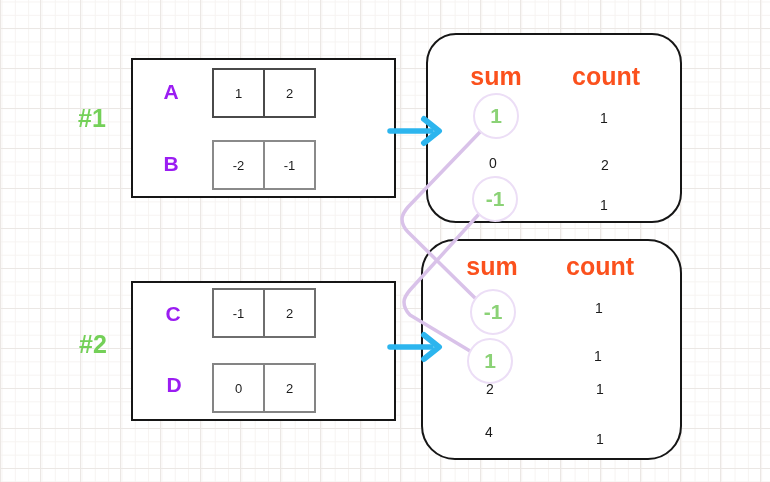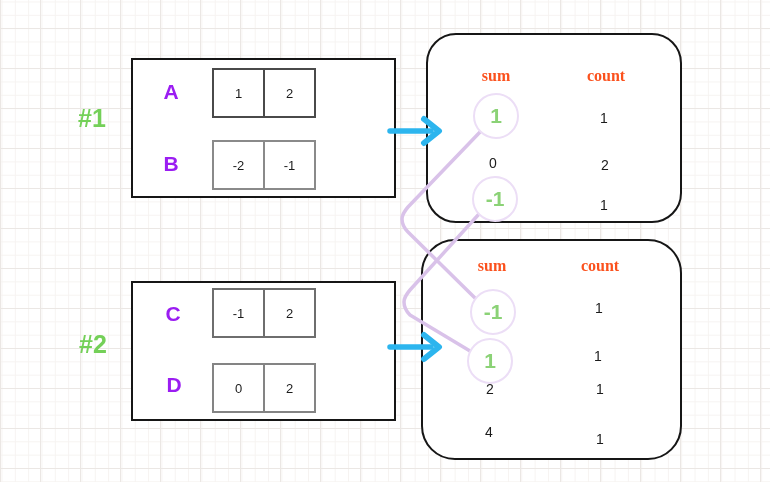--- a/index.html
+++ b/index.html
@@ -48,21 +48,21 @@
     background:#fff;
     z-index:2;
   }
   .cell{
     flex:1;
     display:flex;align-items:center;justify-content:center;
     font-size:13px;color:#1b1b1b;
   }
   .group-label{font-size:25px;font-weight:700;color:#74d058;}
   .array-letter{font-size:21px;font-weight:700;color:#9b1df2;}
-  .col-header{font-size:16px;font-weight:700;color:#fb511d;font-family:Liberation Serif, serif;}
+  .col-header{font-size:25px;font-weight:700;color:#fb511d;}
   .num{font-size:14px;color:#1b1b1b;}
   .sum-plain{font-size:14px;color:#1b1b1b;}
   .highlight-circle{
     position:absolute;
     transform:translate(-50%,-50%);
     width:46px;height:46px;
     border:2px solid #ecdef6;
     border-radius:50%;
     background:#fff;
     display:flex;align-items:center;justify-content:center;

